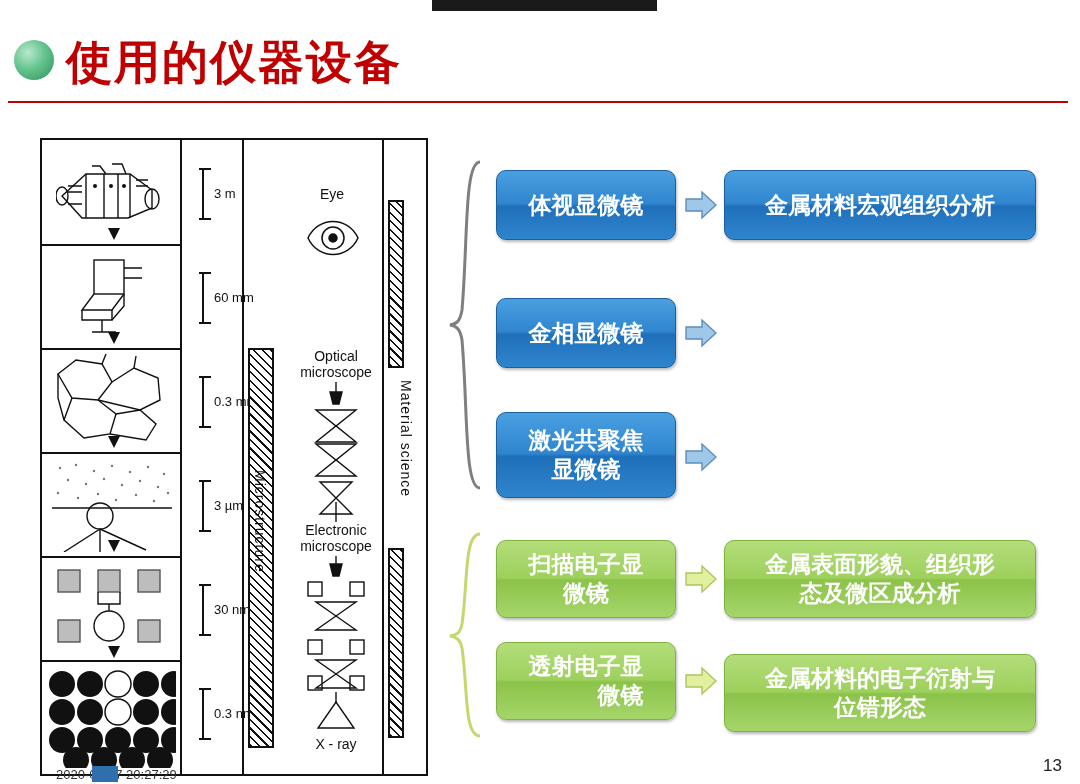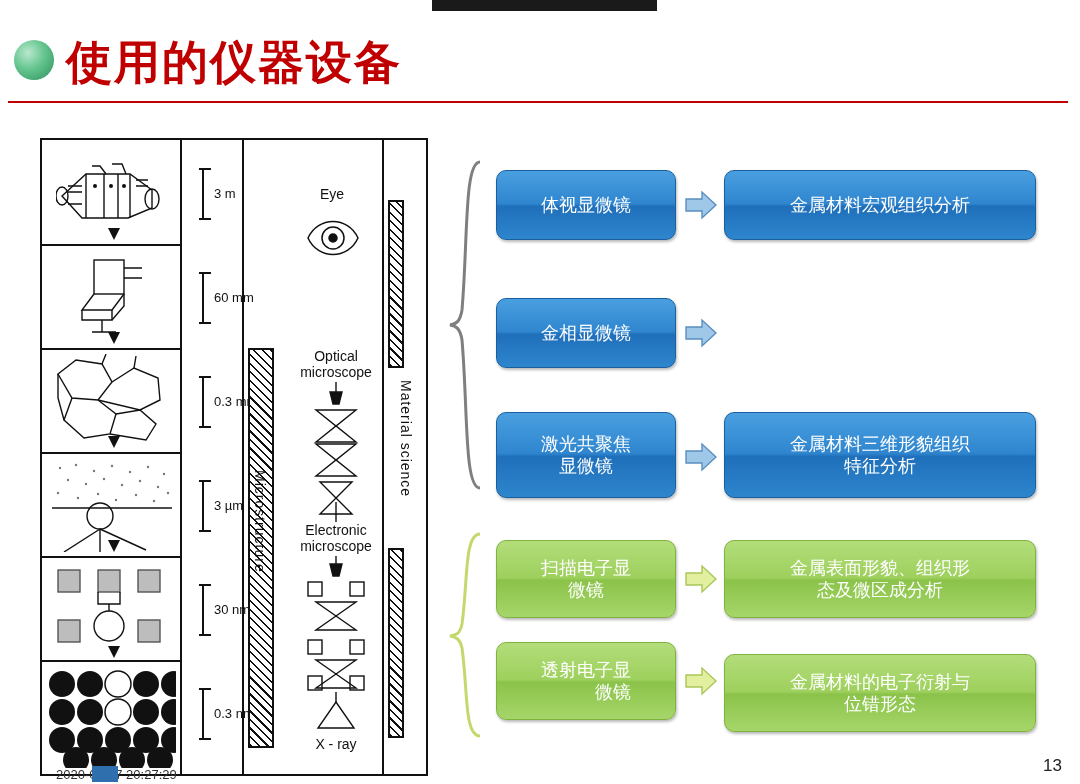--- a/index.html
+++ b/index.html
@@ -147,22 +147,22 @@
   }
   .box {
     position: absolute;
     box-sizing: border-box;
     border-radius: 10px;
     display: flex;
     align-items: center;
     justify-content: center;
     text-align: center;
     color: #ffffff;
-    font-weight: normal;
-    font-size: 18px;
+    font-weight: bold;
+    font-size: 23px;
     line-height: 1.25;
     font-family: "DejaVu Sans", "Liberation Sans", sans-serif;
     padding: 4px 8px;
     box-shadow: 1px 2px 3px rgba(0,0,0,0.28);
   }
   .box.blue {
     background: linear-gradient(to bottom, #4a9fe0 0%, #2f86cf 48%, #1f6fba 52%, #2e86cd 100%);
     border: 1px solid #1b5f9e;
   }
   .box.green {
@@ -462,22 +462,20 @@
       </svg>
     </div>
 
     <div class="box blue" style="left:50px;top:262px;width:180px;height:86px;white-space:pre-line;">激光共聚焦
 显微镜</div>
     <div class="arrow" style="left:238px;top:292px;">
       <svg width="34" height="30" viewBox="0 0 34 30">
         <path d="M2 9 L18 9 L18 2 L32 15 L18 28 L18 21 L2 21 Z" fill="#9fc7e8" stroke="#5a8fc0" stroke-width="1.4"></path>
       </svg>
     </div>
-    <div class="box blue" style="left:278px;top:262px;width:312px;height:86px;white-space:pre-line;">金属材料三维形貌组织
-特征分析</div>
 
     <div class="brace" style="left:0px;top:382px;width:38px;height:206px;">
       <svg width="38" height="206" viewBox="0 0 38 206">
         <path d="M34 2 C18 2, 22 50, 16 92 C14 102, 10 103, 4 104 C10 105, 14 107, 16 116 C22 158, 18 204, 34 204" fill="none" stroke="#c3d96e" stroke-width="3"></path>
       </svg>
     </div>
 
     <div class="box green" style="left:50px;top:390px;width:180px;height:78px;white-space:pre-line;">扫描电子显
 微镜</div>
     <div class="arrow" style="left:238px;top:414px;">

